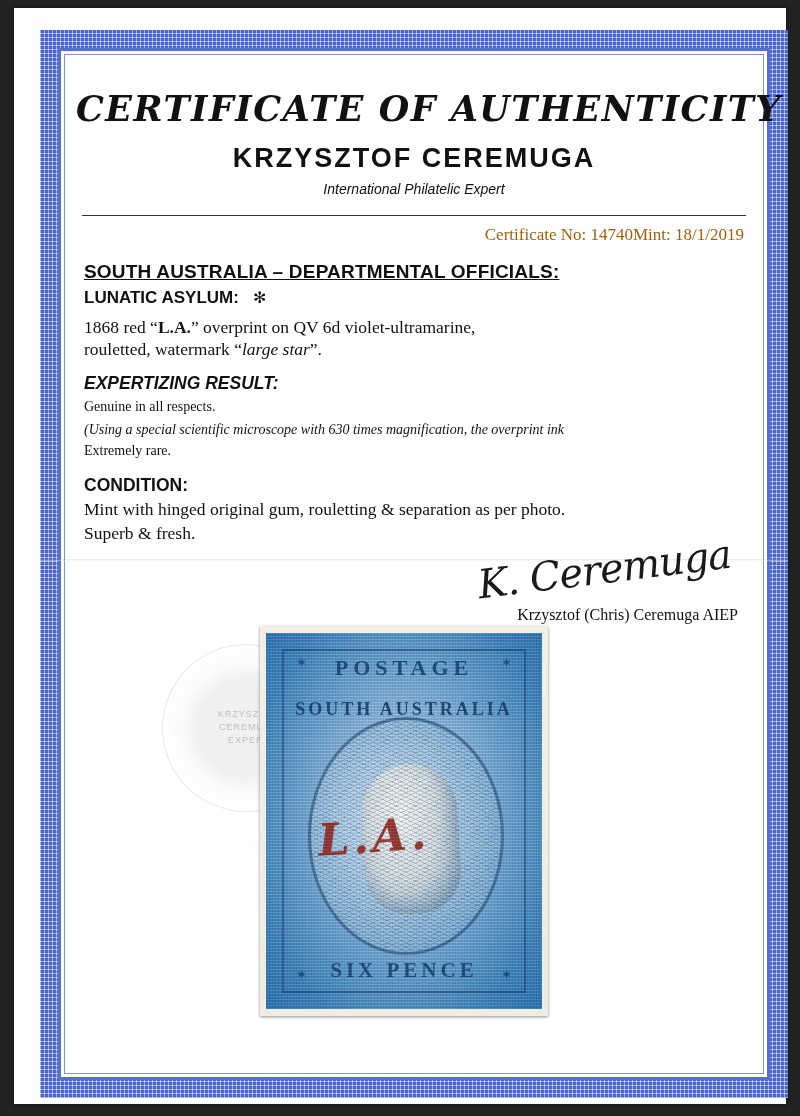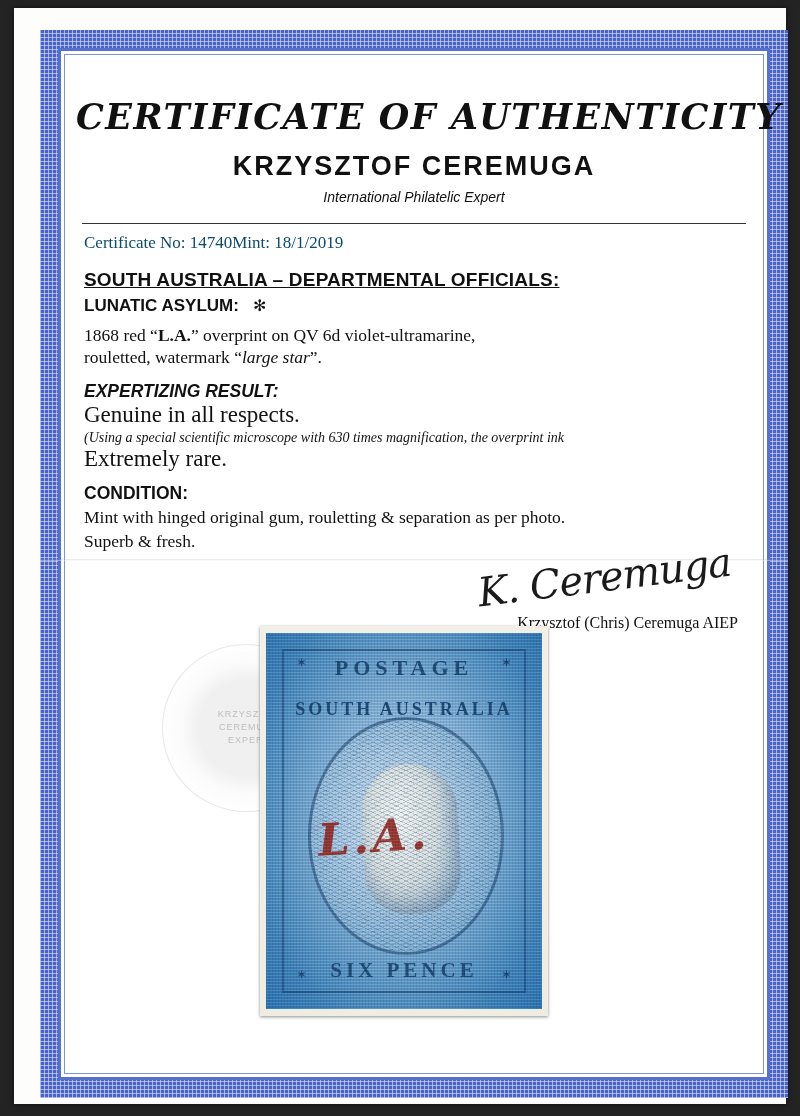--- a/index.html
+++ b/index.html
@@ -91,21 +91,21 @@
   
   .fold {
     position: absolute;
     left: 26px; top: 551px;
     width: 748px; height: 2px;
     background: linear-gradient(to bottom, rgba(0,0,0,0.10), rgba(255,255,255,0.5));
   }
 
   .content {
     position: absolute;
-    left: 62px; top: 70px;
+    left: 62px; top: 62px;
     width: 676px;
   }
 
   .cert-title {
     text-align: center;
     font-family: "DejaVu Serif", serif;
     font-style: italic;
     font-weight: bold;
     font-size: 35px;
     letter-spacing: 1.5px;
@@ -131,24 +131,24 @@
     color: #111;
     margin-top: 7px;
   }
   .rule {
     height: 1px;
     background: #333;
     margin: 18px 6px 0 6px;
   }
   .meta-row {
     display: flex;
-    justify-content: flex-start;
+    justify-content: flex-end;
     margin: 9px 8px 0 8px;
     font-size: 17px;
-    color: #0c4a6e;
+    color: #a16207;
   }
   .body {
     margin: 16px 8px 0 8px;
     color: #111;
   }
   .heading-main {
     font-family: "Liberation Sans", sans-serif;
     font-weight: bold;
     font-size: 19px;
     text-decoration: underline;
@@ -174,21 +174,21 @@
   .desc i { font-style: italic; }
   .section-label {
     font-family: "Liberation Sans", sans-serif;
     font-style: italic;
     font-weight: bold;
     font-size: 17.5px;
     margin-top: 13px;
   }
   .section-label.plain { font-style: normal; }
   .result-line {
-    font-size: 23px;
+    font-size: 14px;
     line-height: 22px;
     margin-top: 2px;
   }
   .note {
     font-size: 14px;
     font-style: italic;
     line-height: 17px;
     margin-top: 3px;
     font-family: Liberation Serif, serif;
   }

